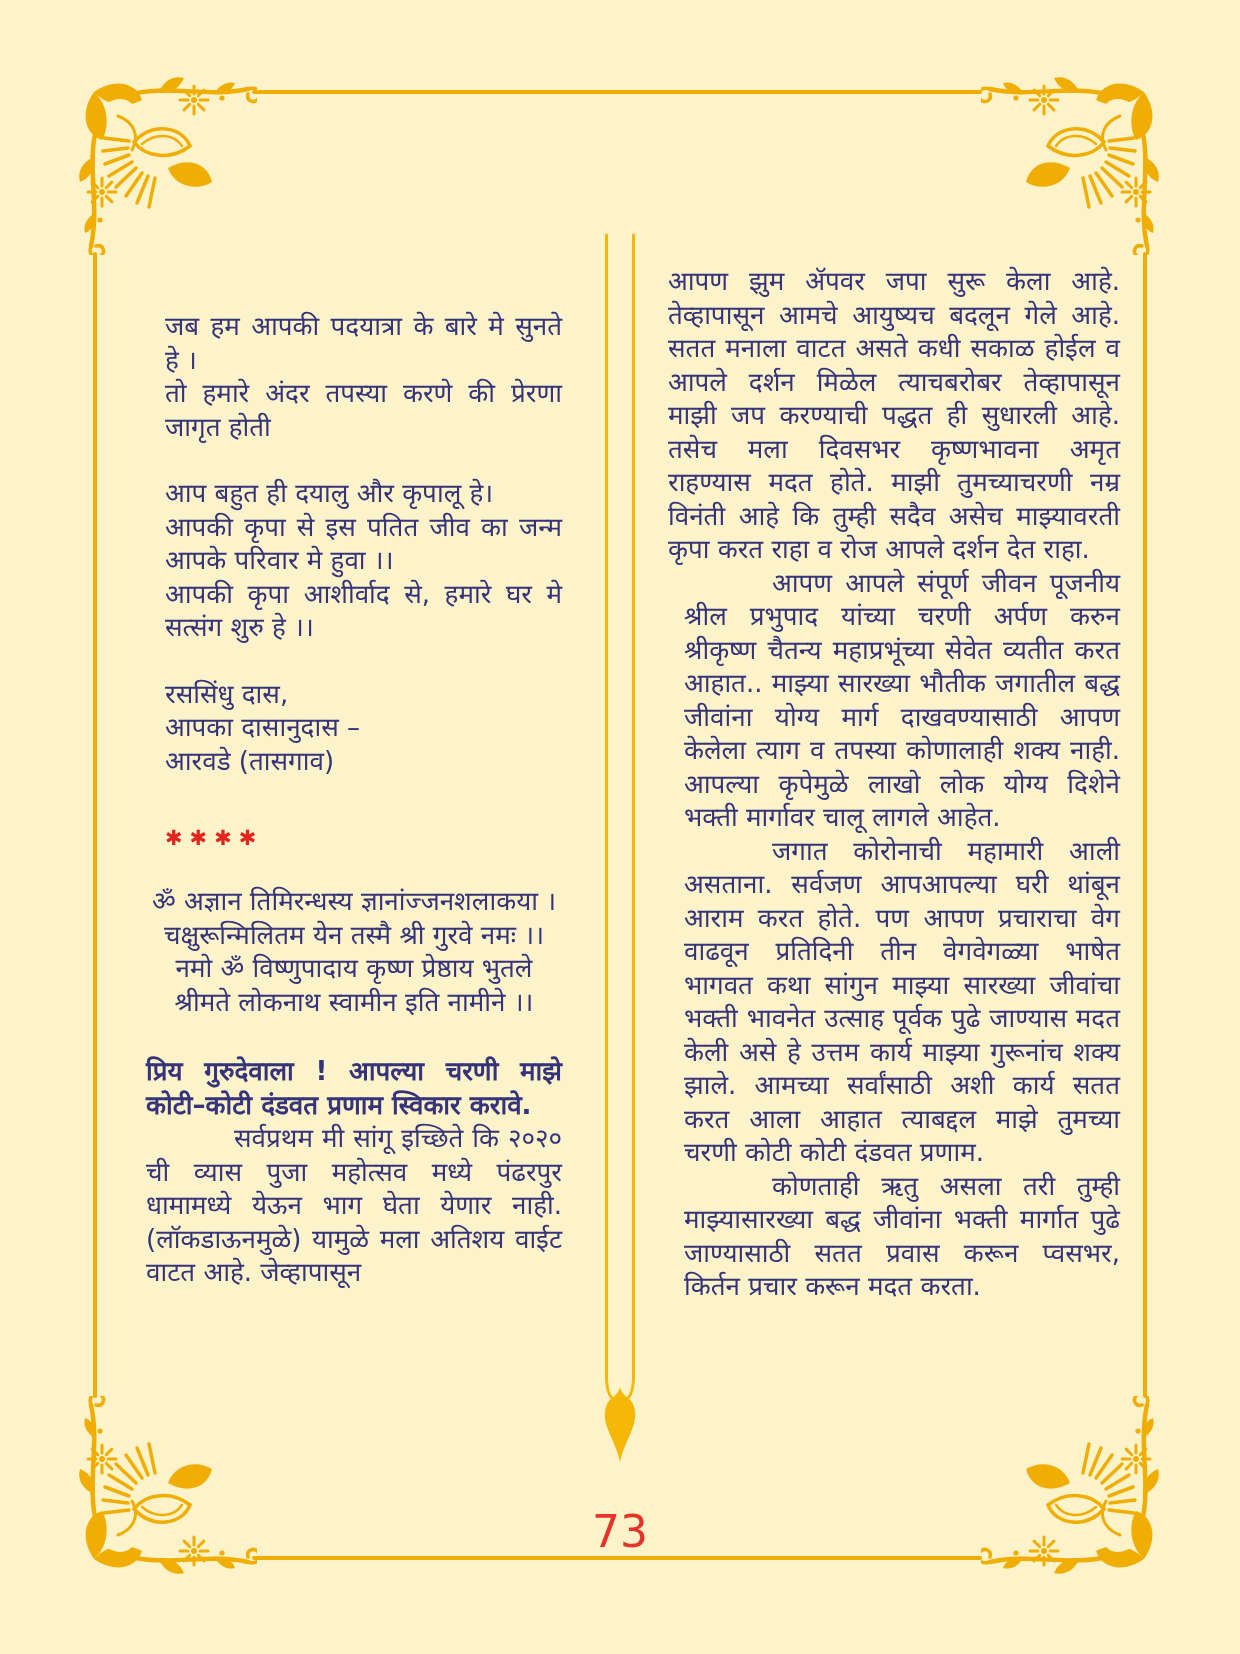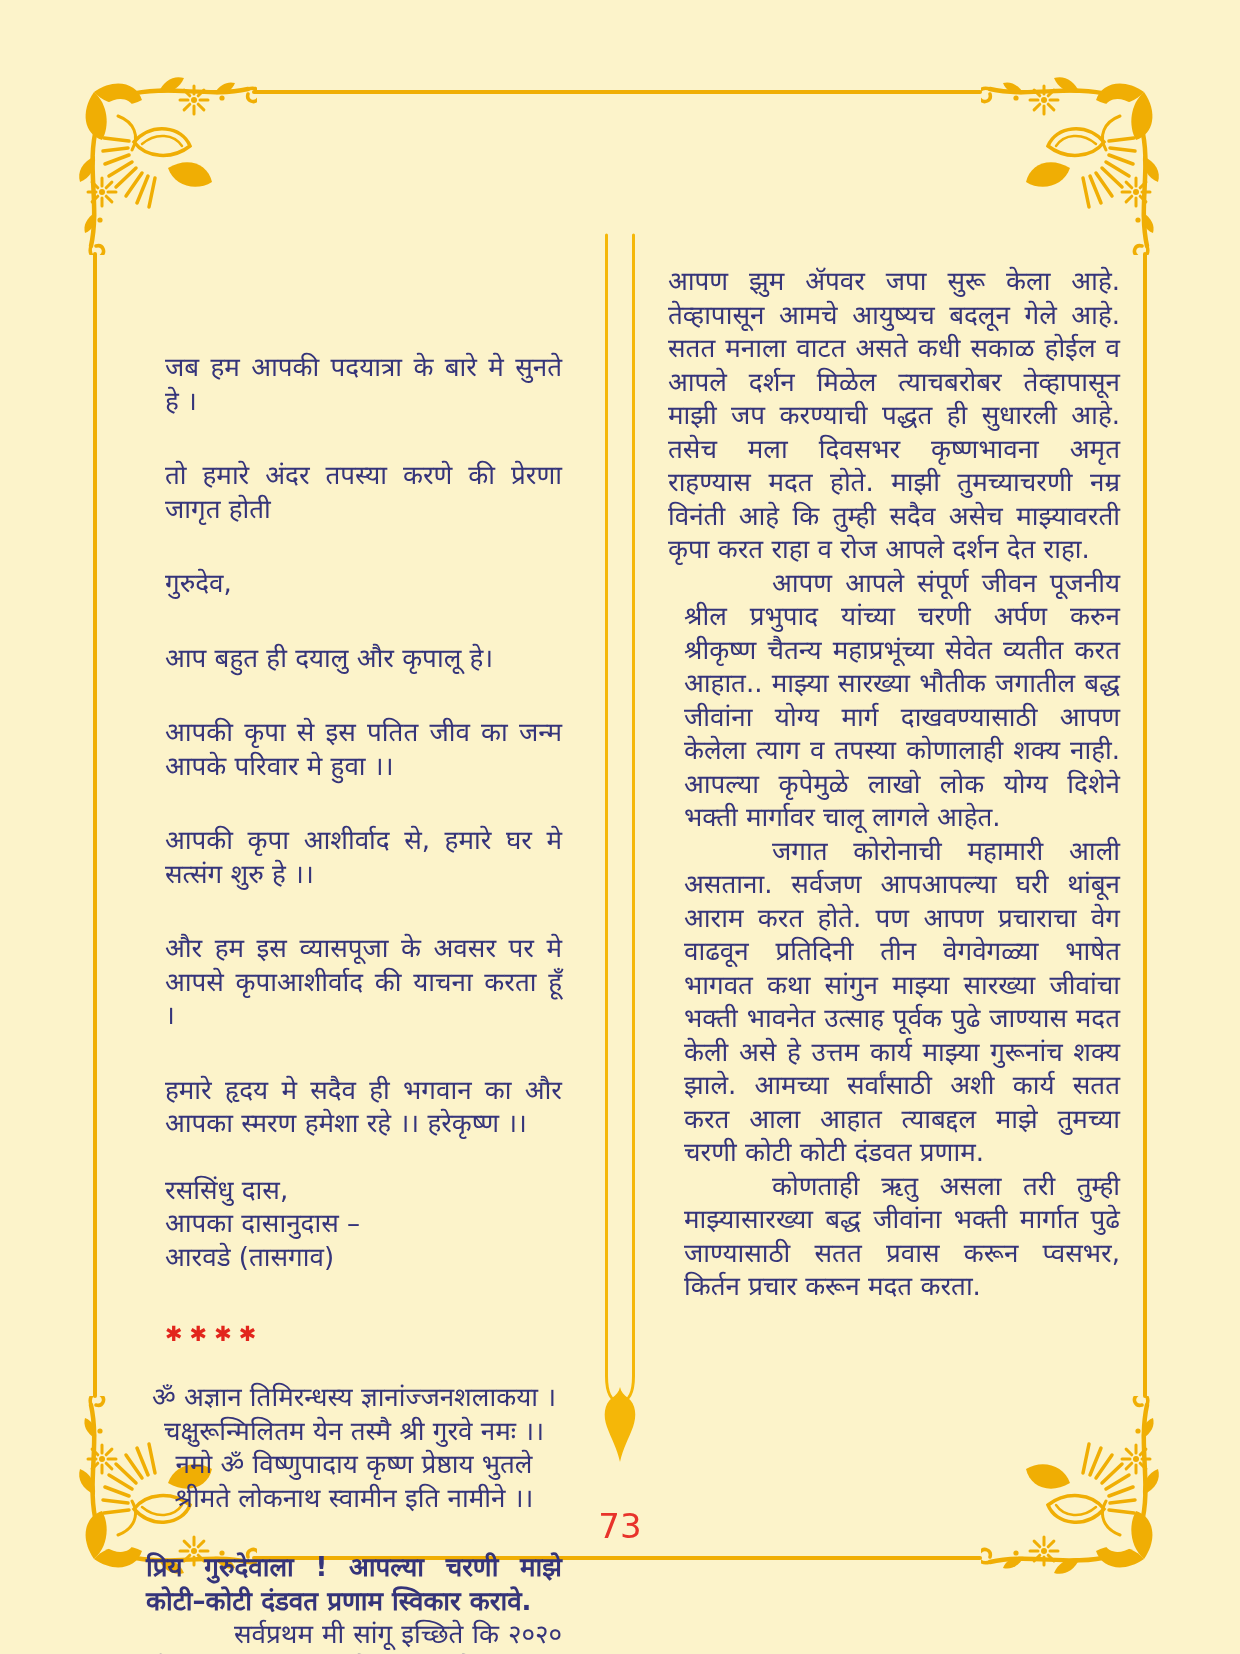--- a/index.html
+++ b/index.html
@@ -23,32 +23,32 @@
   .corner-bl{left:72px;top:1396px;transform:scaleY(-1);}
   .corner-br{left:981px;top:1396px;transform:scale(-1,-1);}
   
   .divider{position:absolute;left:594px;top:231px;width:52px;height:1238px;}
   
   .col{position:absolute;font-size:26px;line-height:33.5px;}
   .col p{margin:0;}
   .col-left{left:146px;top:310px;width:416px;}
   .col-right{left:668px;top:265px;width:452px;}
   .verse{margin:0 0 33px 0;padding-left:19px;}
-  .verse p{text-align:justify;text-align-last:left;margin-top:41px;}
+  .verse p{text-align:justify;text-align-last:left;}
   .signature{margin:0 0 43px 0;padding-left:19px;}
   .separator{margin:0 0 30px 0;padding-left:19px;color:#E2251C;
     font-size:21px;letter-spacing:7px;font-weight:bold;line-height:34px;}
   .shloka{margin:8px 0 36px 0;text-align:center;}
   .salutation{margin:0 0 36px 0;text-align:justify;text-align-last:left;font-weight:bold;}
   .opening{ text-align:justify;text-align-last:left;text-indent:88px;}
   .col-right p{text-align:justify;text-align-last:left;}
   .col-right p.indent{text-indent:88px;margin-left:16px;}
   
   .page-num{position:absolute;left:0;top:1506px;width:100%;
-    text-align:center;font-size:34px;color:#E8332B;}
+    text-align:center;font-size:44px;color:#E8332B;}
 </style>
 </head>
 <body>
 
 <div class="page">
 
   <svg width="0" height="0" style="position:absolute">
     <defs>
       <g id="orn">
         <g stroke="#F0AE04" fill="none" stroke-linecap="round">
@@ -132,30 +132,25 @@
   </svg>
 
   <div class="col col-left">
 
     <div class="verse">
       <p>जब हम आपकी पदयात्रा के बारे मे सुनते हे ।</p>
       <p>तो हमारे अंदर तपस्या करणे की प्रेरणा जागृत होती</p>
     </div>
 
     <div class="verse">
-      <p>गुरुदेव,</p>
       <p>आप बहुत ही दयालु और कृपालू हे।</p>
       <p>आपकी कृपा से इस पतित जीव का जन्म आपके परिवार मे हुवा ।।</p>
       <p>आपकी कृपा आशीर्वाद से, हमारे घर मे सत्संग शुरु हे ।।</p>
     </div>
 
-    <div class="verse">
-      <p>और हम इस व्यासपूजा के अवसर पर मे आपसे कृपाआशीर्वाद की याचना करता हूँ ।</p>
-      <p>हमारे हृदय मे सदैव ही भगवान का और आपका स्मरण हमेशा रहे ।। हरेकृष्ण ।।</p>
-    </div>
 
     <div class="signature">
       <p>रससिंधु दास,</p>
       <p>आपका दासानुदास –</p>
       <p>आरवडे (तासगाव)</p>
     </div>
 
     <div class="separator">✱✱✱✱</div>
 
     <div class="shloka">

